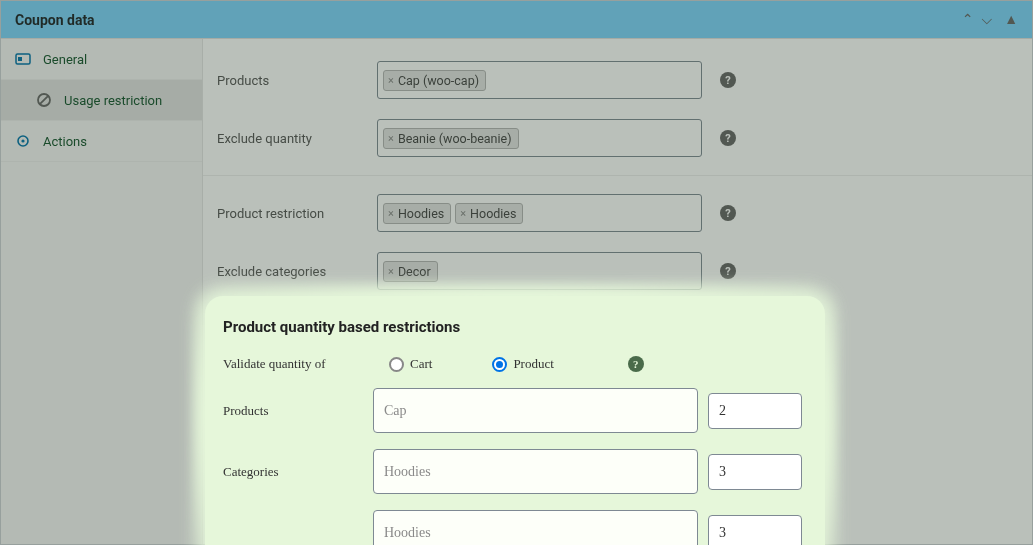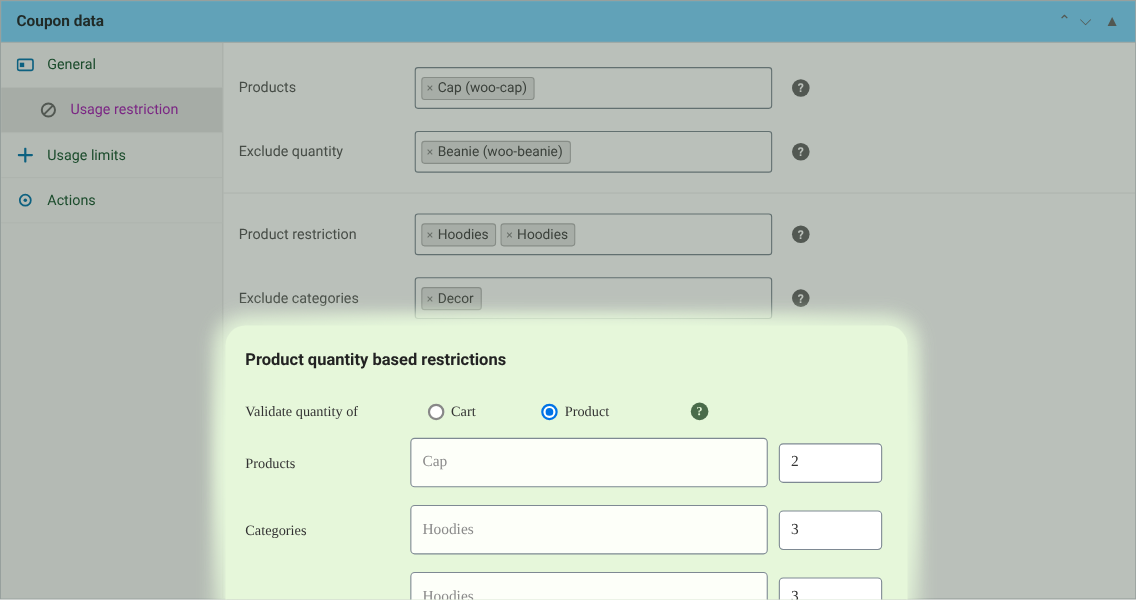--- a/index.html
+++ b/index.html
@@ -59,21 +59,21 @@
     gap: 12px;
     padding: 12px 14px;
     font-size: 13px;
     color: #14532d;
     cursor: pointer;
     border-bottom: 1px solid #eee;
     background: #f6f6f6;
   }
   .side-item.active {
     background: #e2e2e2;
-    color: #a21caf;
+    color: #14532d;
     padding-left: 35px;
   }
   .side-icon {
     width: 16px;
     height: 16px;
     display: inline-flex;
     align-items: center;
     justify-content: center;
   }
   .content {
@@ -161,21 +161,21 @@
     width: 640px;
     height: 258px;
     background: radial-gradient(ellipse at center, rgba(230,247,218,0.9) 65%, rgba(230,247,218,0) 100%);
     filter: blur(6px);
     pointer-events: none;
   }
   .hl-title {
     font-size: 15px;
     font-weight: 700;
     color: #222;
-    margin-bottom: 30px;
+    margin-bottom: 20px;
   }
   .hl-row {
     display: flex;
     align-items: center;
     margin-bottom: 16px;
     font-family: Liberation Serif, serif;
   }
   .hl-label {
     width: 150px;
     color: #333;
@@ -274,28 +274,20 @@
         <span>General</span>
       </div>
       <div class="side-item active">
         <span class="side-icon">
           <svg width="16" height="16" viewBox="0 0 16 16">
               <circle cx="8" cy="8" r="6" fill="none" stroke="#666" stroke-width="1.8"></circle>
               <line x1="3.8" y1="12.2" x2="12.2" y2="3.8" stroke="#666" stroke-width="1.8"></line>
             </svg>
         </span>
         <span>Usage restriction</span>
-      </div>
-      <div class="side-item">
-        <span class="side-icon">
-          <svg width="14" height="14" viewBox="0 0 14 14">
-              <path d="M7 1v12M1 7h12" stroke="#0073aa" stroke-width="2" stroke-linecap="round"></path>
-            </svg>
-        </span>
-        <span>Usage limits</span>
       </div>
       <div class="side-item">
         <span class="side-icon">
           <svg width="16" height="16" viewBox="0 0 16 16">
               <circle cx="8" cy="8" r="5" fill="none" stroke="#0073aa" stroke-width="1.6"></circle>
               <circle cx="8" cy="8" r="1.6" fill="#0073aa"></circle>
             </svg>
         </span>
         <span>Actions</span>
       </div>

